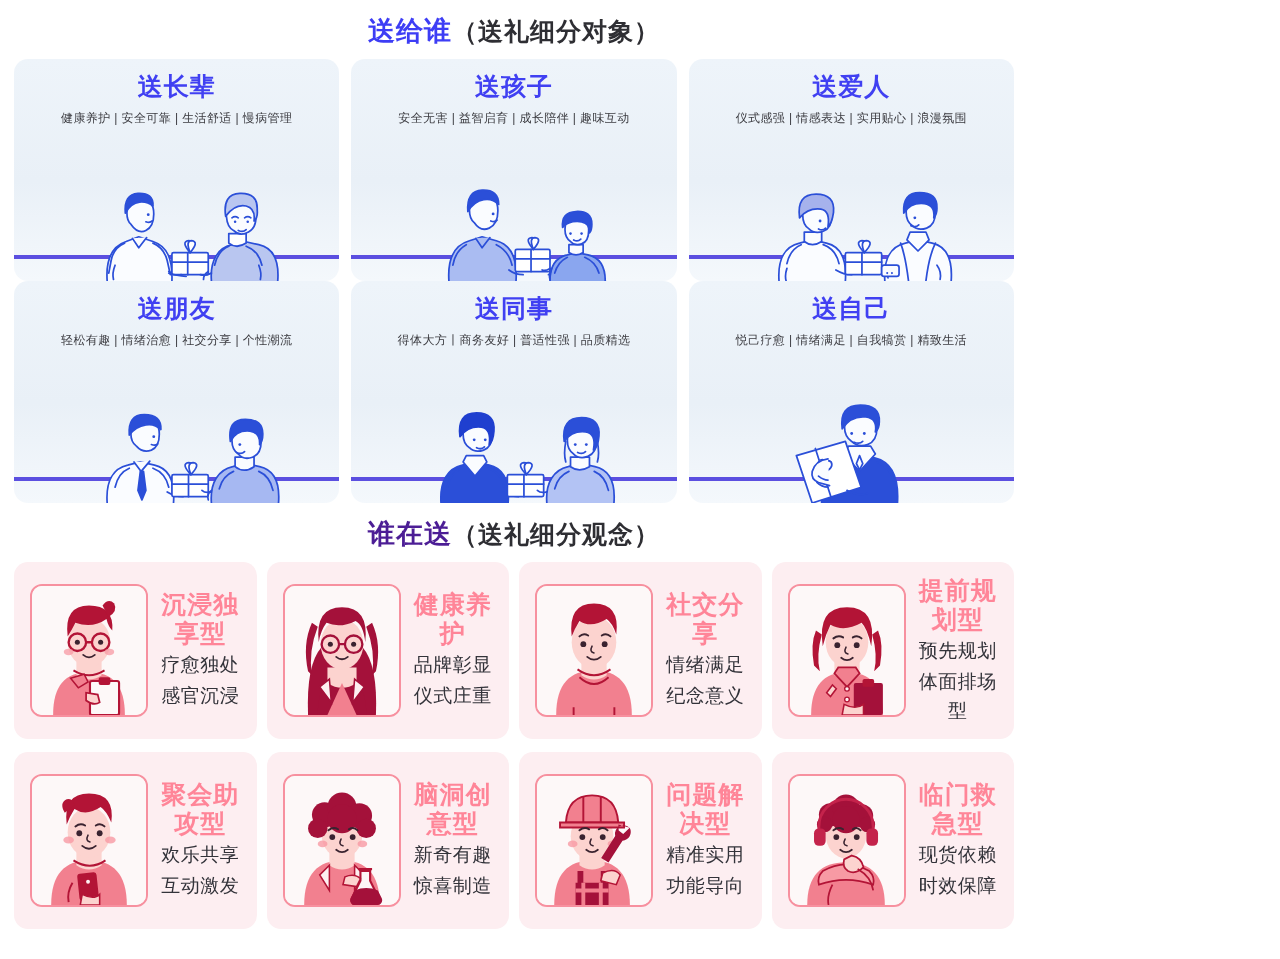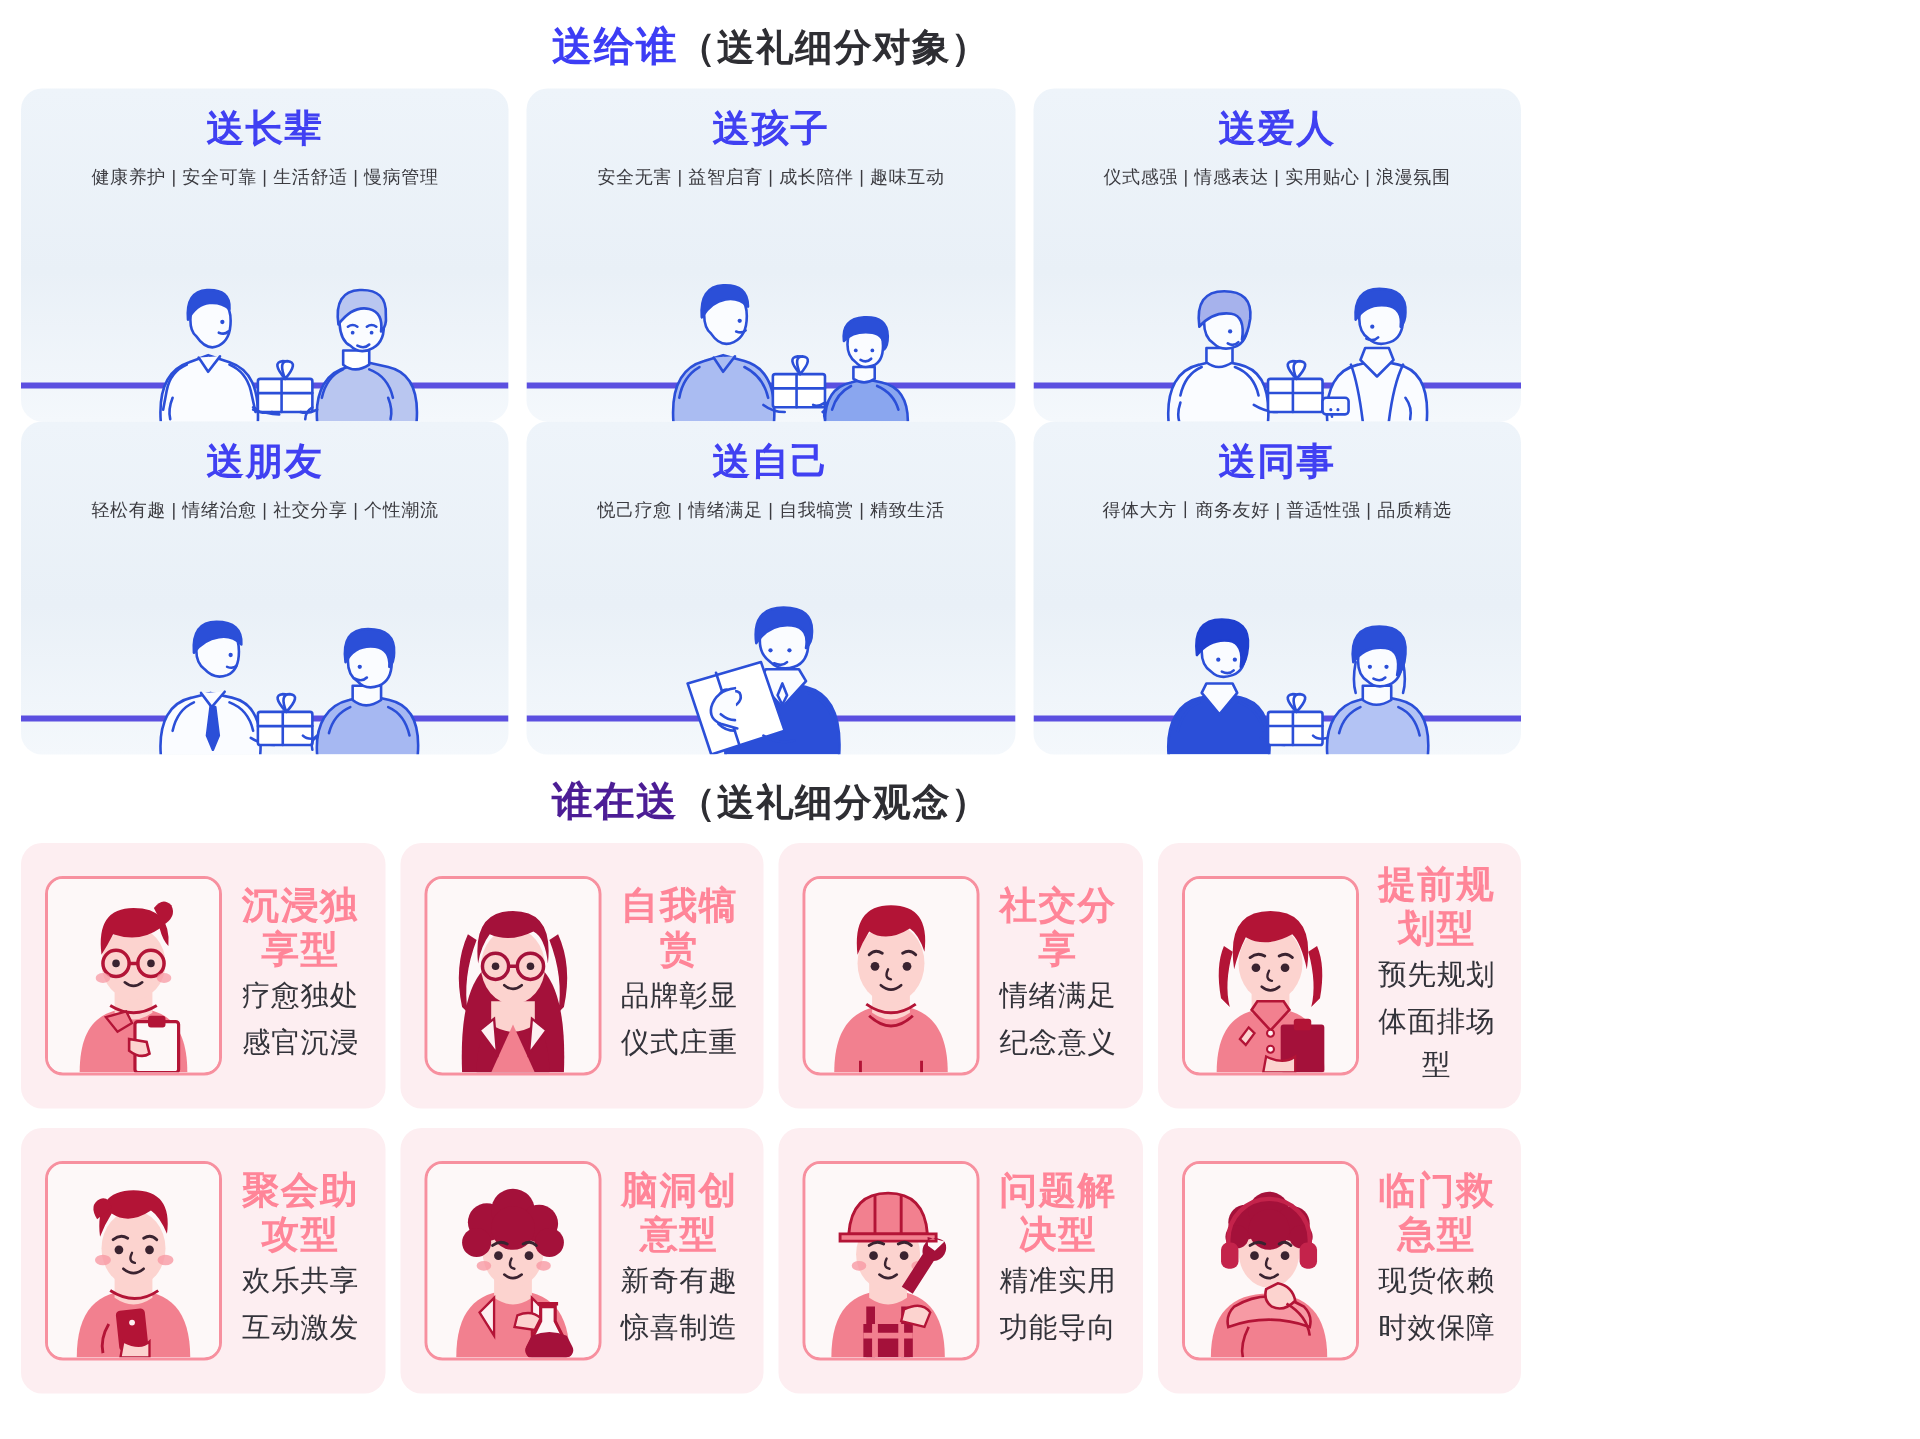--- a/index.html
+++ b/index.html
@@ -282,51 +282,20 @@
             <path d="M282 68 q6 3 10 -1"></path>
             <path d="M278 92 q-14 6 -18 22 M310 92 q14 6 18 24"></path>
             <path d="M250 116 q-6 4 -4 12"></path>
             <path d="M250 118 q-8 2 -12 -2"></path>
           </g>
         </svg>
       </div>
     </div>
 
     <div class="audience-card">
-      <div class="audience-title">送自己</div>
-      <div class="audience-tags">悦己疗愈 | 情绪满足 | 自我犒赏 | 精致生活</div>
-      <div class="ground-line"></div>
-      <div class="audience-art">
-        <svg viewBox="0 0 412 132" preserveAspectRatio="xMidYMax meet">
-          <g fill="none" stroke="#2b4fd8" stroke-width="2.2" stroke-linecap="round" stroke-linejoin="round">
-
-            <path d="M168 132 c-2 -34 10 -52 30 -57 l18 -5 l20 5 c20 5 30 23 28 57" fill="#2b4fd8" stroke="#2b4fd8"></path>
-            <path d="M196 70 l20 22 l20 -22 l-6 -10 l-28 0z" fill="#fafcff" stroke="#2b4fd8"></path>
-            <path d="M216 72 l-4 10 l4 8 l4 -8 l-4 -10z" fill="#fafcff"></path>
-            <path d="M206 54 q-9 -6 -9 -18 q0 -21 20 -21 q21 0 21 22 q0 17 -12 21 q-12 4 -20 -4z" fill="#fafcff"></path>
-            <path d="M194 38 q-4 -30 23 -30 q25 0 24 21 q0 9 -5 13 q3 -17 -12 -19 q-19 -2 -30 15z" fill="#2b4fd8" stroke="#2b4fd8"></path>
-            <circle cx="206" cy="44" r="1.8" fill="#2b4fd8" stroke="none"></circle>
-            <circle cx="222" cy="44" r="1.8" fill="#2b4fd8" stroke="none"></circle>
-            <path d="M209 55 q7 3 11 -1"></path>
-
-            <path d="M136 72 l62 -18 l20 58 l-62 20z" fill="#ffffff" stroke="#2b4fd8"></path>
-            <path d="M160 63 l20 62"></path>
-            <path d="M170 94 q-12 -10 -4 -16 q8 -4 10 12z" fill="#ffffff"></path>
-            <path d="M170 94 q14 -6 10 -14 q-8 -6 -12 12z" fill="#ffffff"></path>
-
-            <path d="M176 76 q-16 2 -20 16 q-2 10 8 14 l14 4" fill="#fafcff"></path>
-            <path d="M200 116 q14 8 26 4"></path>
-            <path d="M162 106 q6 6 14 6 M164 98 q6 5 12 5"></path>
-            <path d="M238 80 q18 8 22 26"></path>
-          </g>
-        </svg>
-      </div>
-    </div>
-
-    <div class="audience-card">
       <div class="audience-title">送同事</div>
       <div class="audience-tags">得体大方丨商务友好 | 普适性强 | 品质精选</div>
       <div class="ground-line"></div>
       <div class="audience-art">
         <svg viewBox="0 0 412 132" preserveAspectRatio="xMidYMax meet">
           <g fill="none" stroke="#2b4fd8" stroke-width="2.2" stroke-linecap="round" stroke-linejoin="round">
 
             <path d="M114 132 c-2 -28 9 -44 27 -48 l16 -4 l18 4 c18 4 26 20 24 48" fill="#2b4fd8" stroke="#2b4fd8"></path>
             <path d="M142 80 l15 18 l15 -18 l-4 -8 l-22 0z" fill="#fafcff" stroke="#2b4fd8"></path>
             <path d="M150 62 q-8 -5 -8 -17 q0 -20 18 -20 q19 0 19 20 q0 16 -11 20 q-11 4 -18 -3z" fill="#fafcff"></path>
@@ -345,20 +314,51 @@
             <path d="M248 132 c-2 -26 9 -42 27 -46 l16 -4 l18 4 c18 4 26 20 24 46" fill="#b3c3f4" stroke="#2b4fd8"></path>
             <path d="M278 86 q11 8 24 0 l0 -12 l-24 0z" fill="#fafcff"></path>
             <path d="M282 70 q-8 -5 -8 -17 q0 -20 18 -20 q19 0 19 20 q0 16 -11 20 q-11 4 -18 -3z" fill="#fafcff"></path>
             <path d="M270 54 q-4 -30 22 -30 q24 0 22 23 q-1 14 -7 18 q4 -21 -10 -23 q-17 -2 -27 12z" fill="#2b4fd8" stroke="#2b4fd8"></path>
             <path d="M272 54 q-3 16 0 26 M312 54 q3 16 0 26"></path>
             <circle cx="284" cy="58" r="1.8" fill="#2b4fd8" stroke="none"></circle>
             <circle cx="298" cy="58" r="1.8" fill="#2b4fd8" stroke="none"></circle>
             <path d="M287 68 q6 3 10 -1"></path>
             <path d="M276 92 q-14 6 -18 22 M308 92 q14 6 18 24"></path>
             <path d="M248 118 q-8 2 -12 -2"></path>
+          </g>
+        </svg>
+      </div>
+    </div>
+
+    <div class="audience-card">
+      <div class="audience-title">送自己</div>
+      <div class="audience-tags">悦己疗愈 | 情绪满足 | 自我犒赏 | 精致生活</div>
+      <div class="ground-line"></div>
+      <div class="audience-art">
+        <svg viewBox="0 0 412 132" preserveAspectRatio="xMidYMax meet">
+          <g fill="none" stroke="#2b4fd8" stroke-width="2.2" stroke-linecap="round" stroke-linejoin="round">
+
+            <path d="M168 132 c-2 -34 10 -52 30 -57 l18 -5 l20 5 c20 5 30 23 28 57" fill="#2b4fd8" stroke="#2b4fd8"></path>
+            <path d="M196 70 l20 22 l20 -22 l-6 -10 l-28 0z" fill="#fafcff" stroke="#2b4fd8"></path>
+            <path d="M216 72 l-4 10 l4 8 l4 -8 l-4 -10z" fill="#fafcff"></path>
+            <path d="M206 54 q-9 -6 -9 -18 q0 -21 20 -21 q21 0 21 22 q0 17 -12 21 q-12 4 -20 -4z" fill="#fafcff"></path>
+            <path d="M194 38 q-4 -30 23 -30 q25 0 24 21 q0 9 -5 13 q3 -17 -12 -19 q-19 -2 -30 15z" fill="#2b4fd8" stroke="#2b4fd8"></path>
+            <circle cx="206" cy="44" r="1.8" fill="#2b4fd8" stroke="none"></circle>
+            <circle cx="222" cy="44" r="1.8" fill="#2b4fd8" stroke="none"></circle>
+            <path d="M209 55 q7 3 11 -1"></path>
+
+            <path d="M136 72 l62 -18 l20 58 l-62 20z" fill="#ffffff" stroke="#2b4fd8"></path>
+            <path d="M160 63 l20 62"></path>
+            <path d="M170 94 q-12 -10 -4 -16 q8 -4 10 12z" fill="#ffffff"></path>
+            <path d="M170 94 q14 -6 10 -14 q-8 -6 -12 12z" fill="#ffffff"></path>
+
+            <path d="M176 76 q-16 2 -20 16 q-2 10 8 14 l14 4" fill="#fafcff"></path>
+            <path d="M200 116 q14 8 26 4"></path>
+            <path d="M162 106 q6 6 14 6 M164 98 q6 5 12 5"></path>
+            <path d="M238 80 q18 8 22 26"></path>
           </g>
         </svg>
       </div>
     </div>
 
   </div>
 
   <div class="section-heading" id="heading-who-gives">
     <span class="accent-pink">谁在送</span><span class="paren">（送礼细分观念）</span>
   </div>
@@ -413,21 +413,21 @@
           <circle cx="71" cy="60" r="9" fill="none" stroke="#a4113a" stroke-width="2.4"></circle>
           <path d="M56 60 h6" stroke="#a4113a" stroke-width="2.4" fill="none"></path>
           <circle cx="47" cy="60" r="2.6" fill="#3a2330"></circle>
           <circle cx="71" cy="60" r="2.6" fill="#3a2330"></circle>
           <path d="M53 73 q6 5 12 0" fill="none" stroke="#3a2330" stroke-width="1.8" stroke-linecap="round"></path>
           <path d="M46 96 l-10 8 l12 16z" fill="#fdf0f1" stroke="#a4113a" stroke-width="1.6"></path>
           <path d="M72 96 l10 8 l-12 16z" fill="#fdf0f1" stroke="#a4113a" stroke-width="1.6"></path>
         </svg>
       </div>
       <div class="persona-text">
-        <div class="persona-title">自我犒赏</div>
+        <div class="persona-title">健康养护</div>
         <div class="persona-line">品牌彰显</div>
         <div class="persona-line">仪式庄重</div>
       </div>
     </div>
 
     <div class="persona-card">
       <div class="persona-avatar">
         <svg viewBox="0 0 118 133" preserveAspectRatio="xMidYMid slice">
           <rect width="118" height="133" fill="#fdf8f8"></rect>
           <path d="M20 133 c0 -32 14 -46 39 -46 c25 0 39 14 39 46z" fill="#f2808f"></path>

